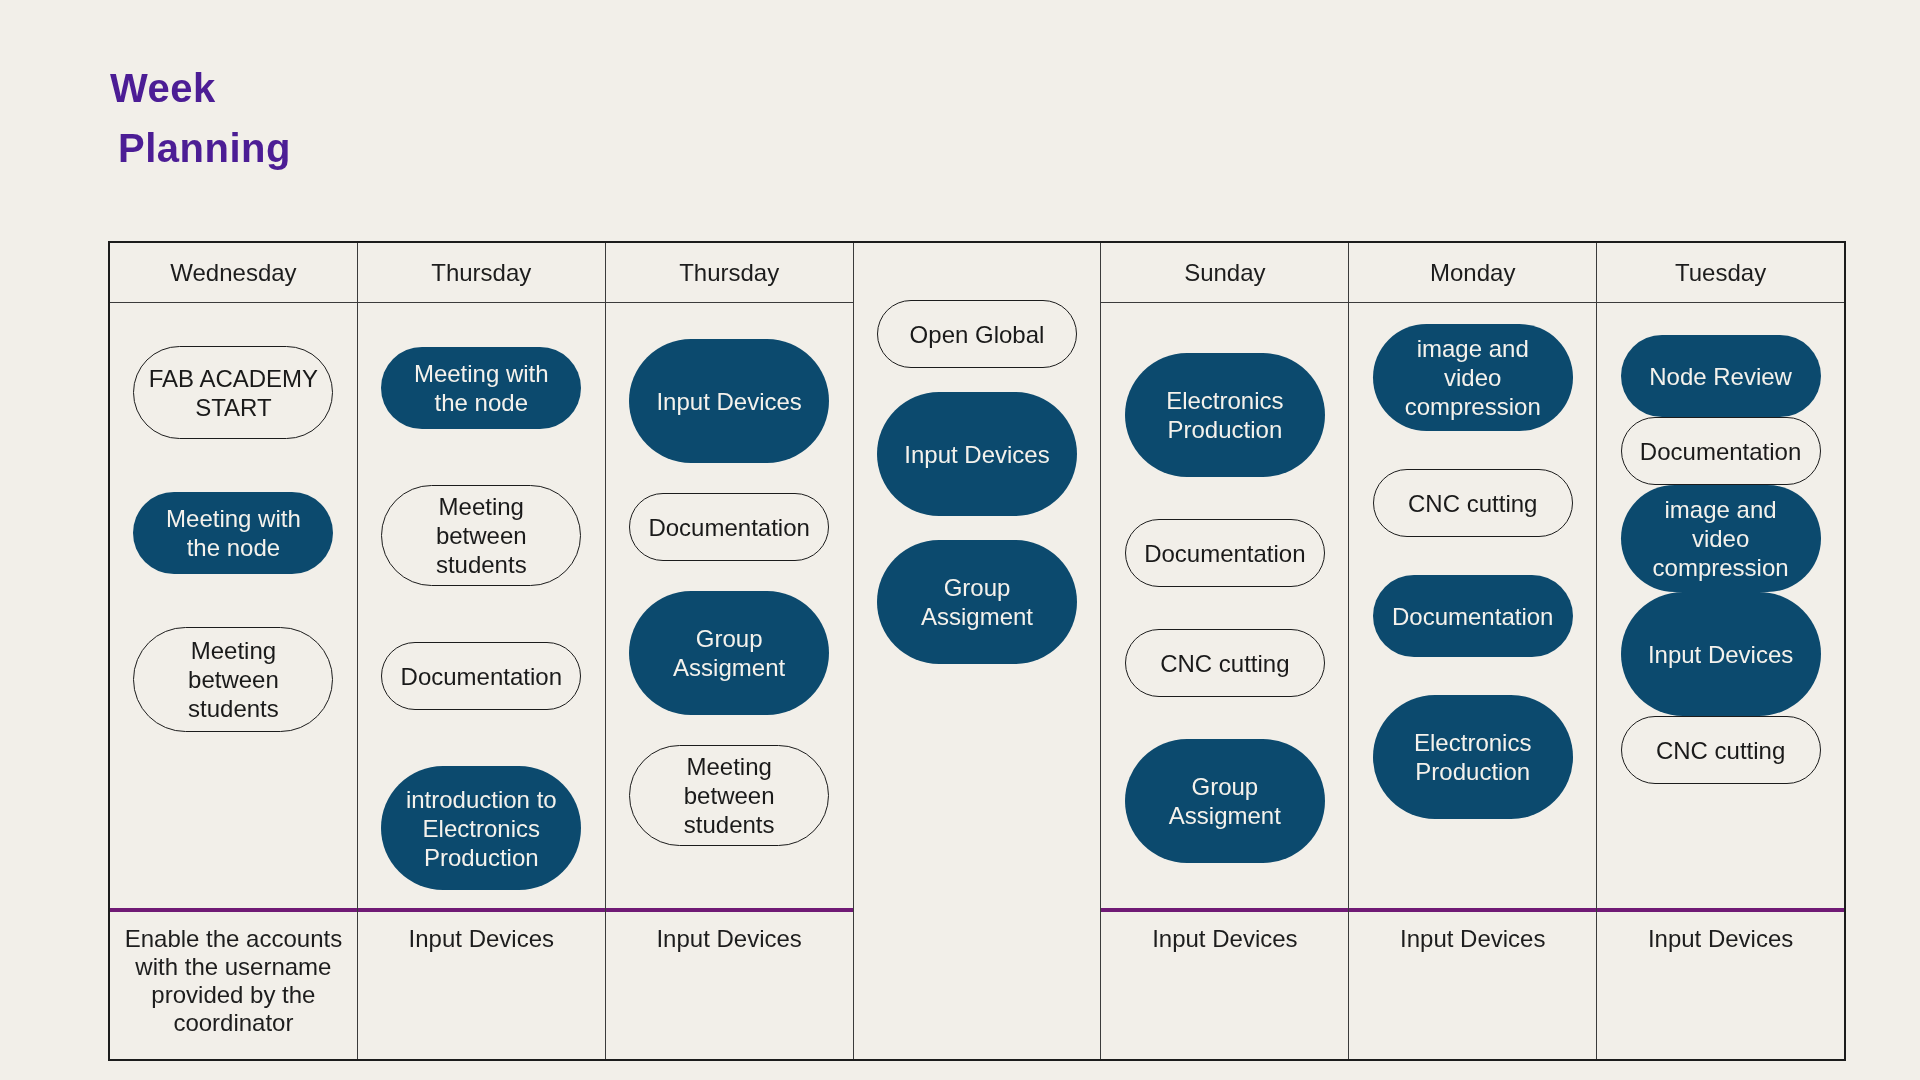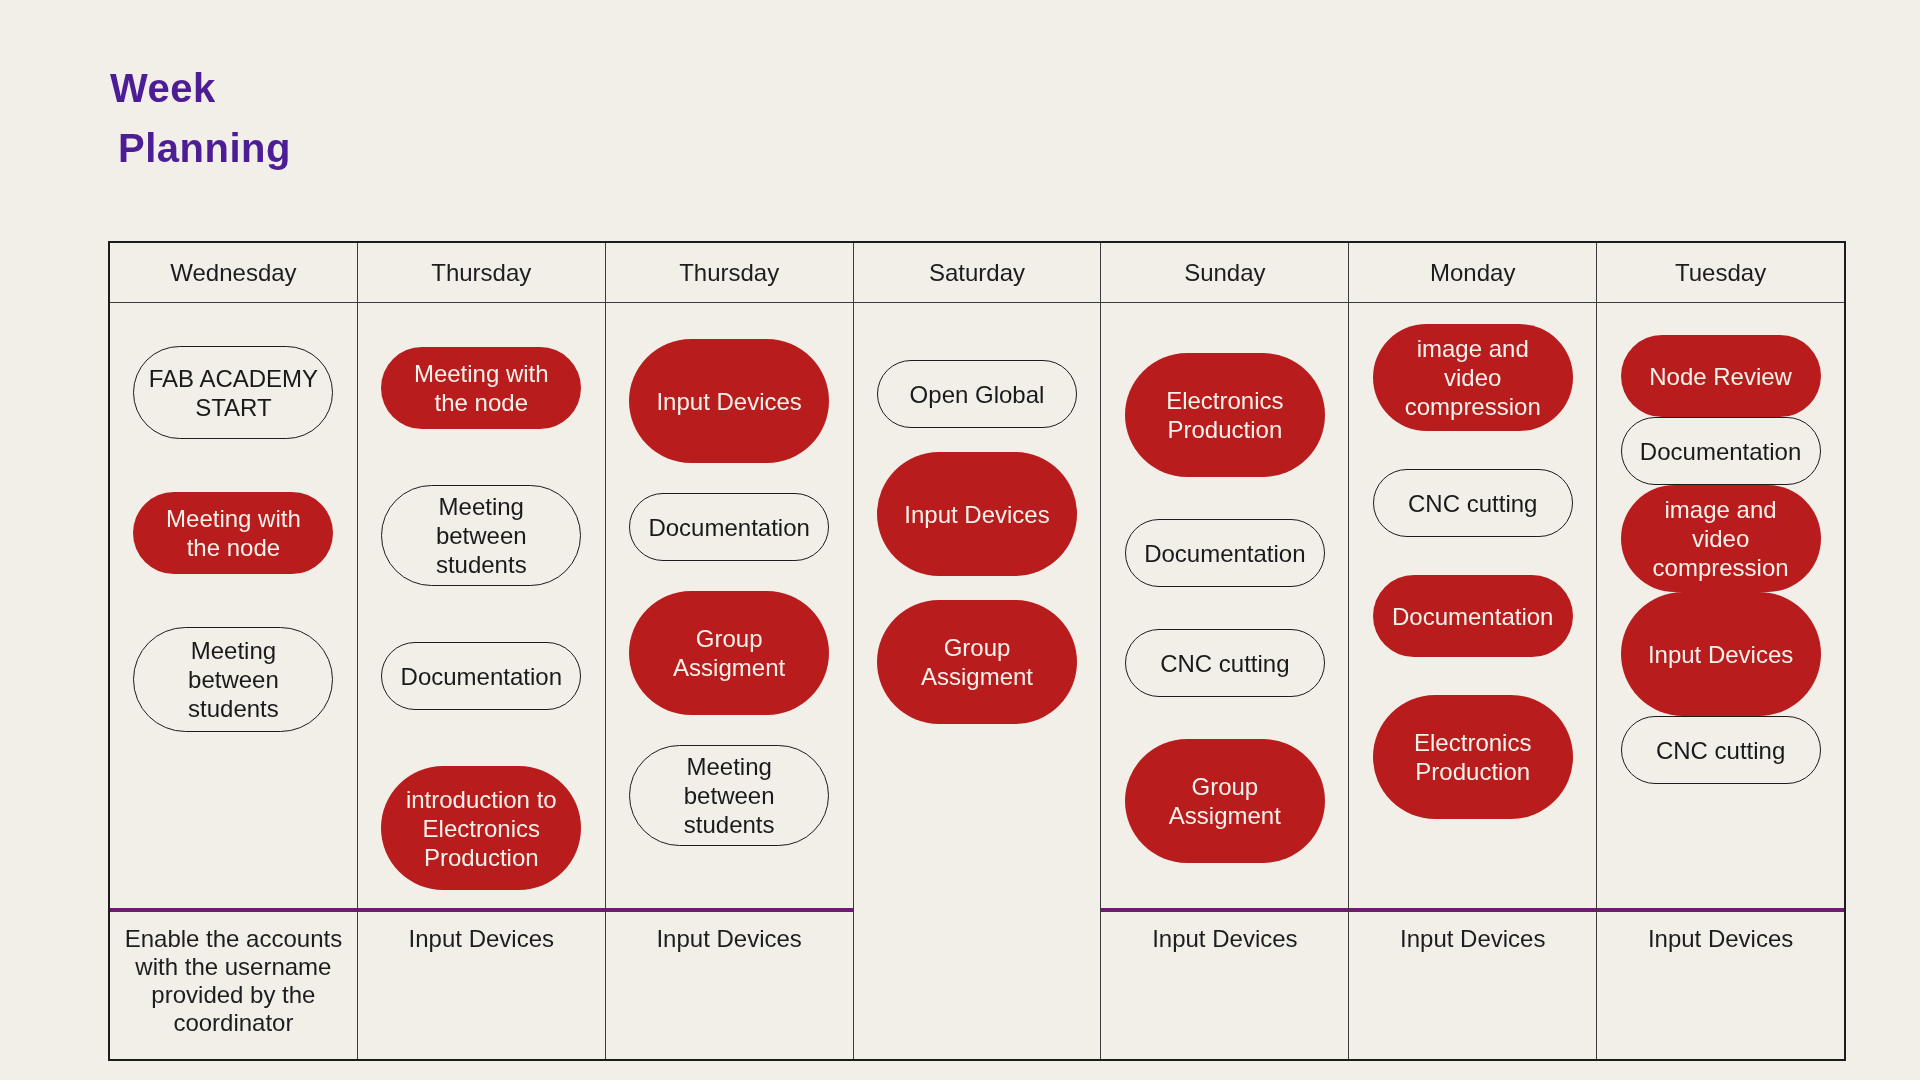--- a/index.html
+++ b/index.html
@@ -58,21 +58,21 @@
   .pill{
     width:200px;
     border-radius:70px;
     display:flex;align-items:center;justify-content:center;
     text-align:center;
     font-size:24px;line-height:29px;
     box-sizing:border-box;
     flex:0 0 auto;
   }
   .pill[data-variant^="filled"]{
-    background:#b91c1c;color:#F5F2EC;border:none;
+    background:#0c4a6e;color:#F5F2EC;border:none;
   }
   .pill[data-variant^="outline"]{
     background:transparent;color:#1A1A1A;border:1.5px solid #1C1C1C;
   }
   .pill[data-variant="filled"]{min-height:82px;padding:10px 16px;}
   .pill[data-variant="filled-tall"]{min-height:124px;padding:12px 16px;}
   .pill[data-variant="outline"]{min-height:68px;padding:6px 14px;}
   .pill[data-variant="outline-tall"]{min-height:93px;padding:8px 14px;}
   
   .col:nth-child(1) .body{padding-top:43px;gap:53px;}
@@ -153,23 +153,20 @@
       <div class="pill" data-variant="outline">
         <span>Meeting between students</span>
       </div>
     </div>
     <div class="foot">
       <span>Input Devices</span>
     </div>
   </div>
 
   <div class="col">
-    <div class="day-header">
-      <span>Saturday</span>
-    </div>
     <div class="body">
       <div class="pill" data-variant="outline">
         <span>Open Global</span>
       </div>
       <div class="pill" data-variant="filled-tall">
         <span>Input Devices</span>
       </div>
       <div class="pill" data-variant="filled-tall">
         <span>Group Assigment</span>
       </div>

